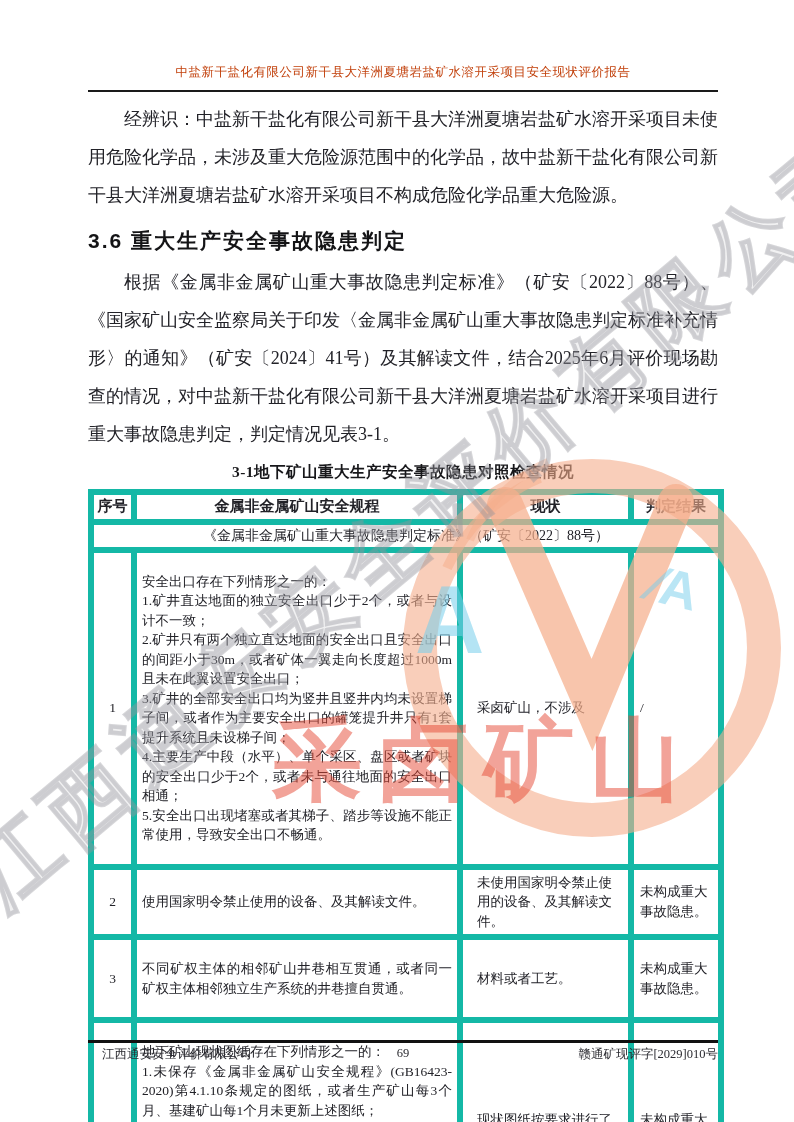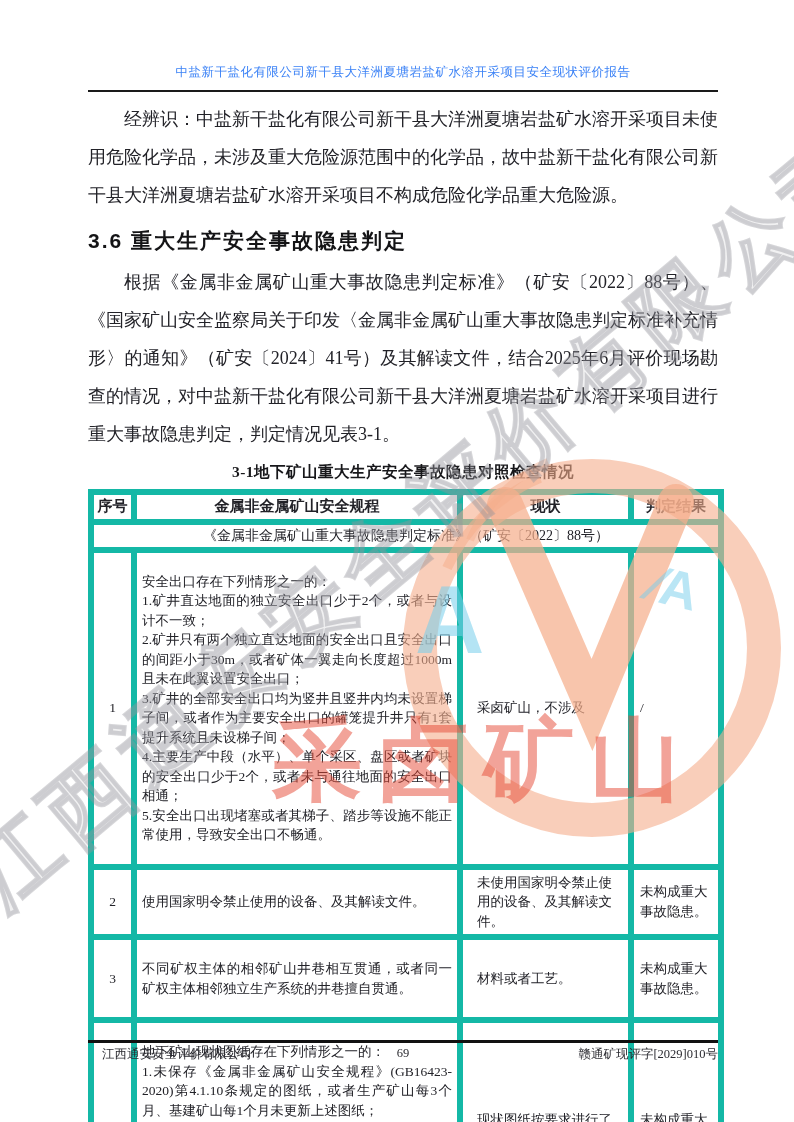--- a/index.html
+++ b/index.html
@@ -9,21 +9,21 @@
     width:794px; height:1122px;
     margin:0 auto;
     background:#ffffff;
     overflow:hidden;
     font-family:"Liberation Serif","DejaVu Serif",serif;
     color:#212126;
   }
   
   .doc-header {
     position:absolute; top:64px; left:88px; width:630px;
-    text-align:center; font-size:12.5px; color:#3b82f6;
+    text-align:center; font-size:12.5px; color:#c2410c;
     letter-spacing:0.5px;
   }
   .header-rule {
     position:absolute; top:90px; left:88px; width:630px;
     border-top:2px solid #1a1a1a;
   }
   
   .content {
     position:absolute; top:100px; left:88px; width:630px;
   }

